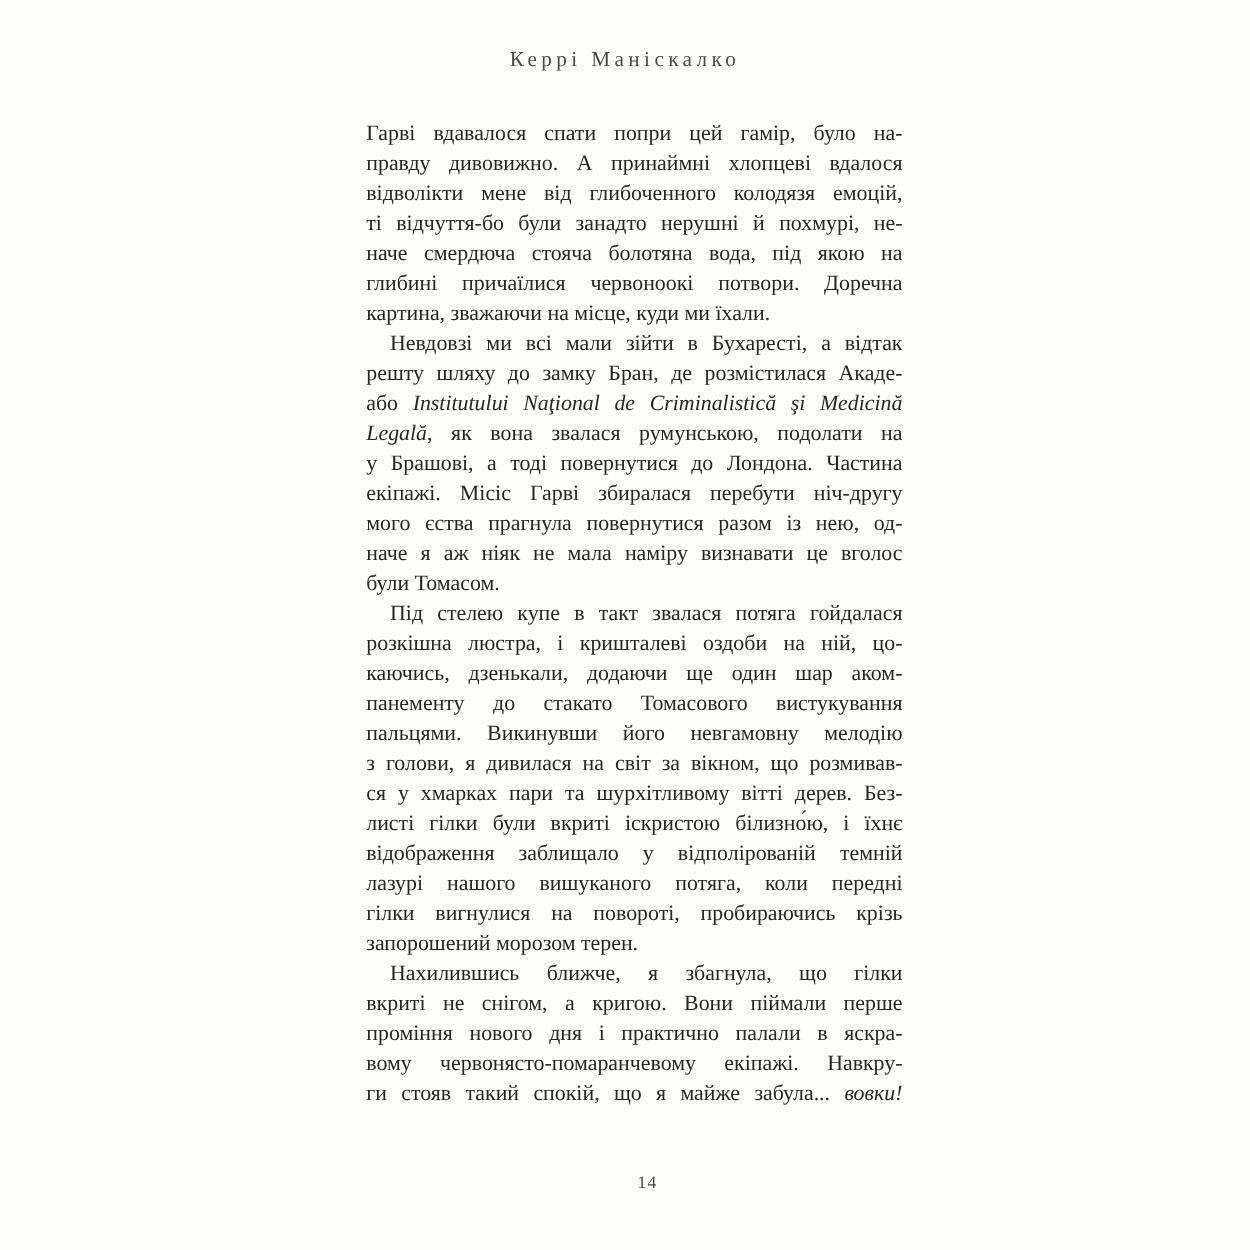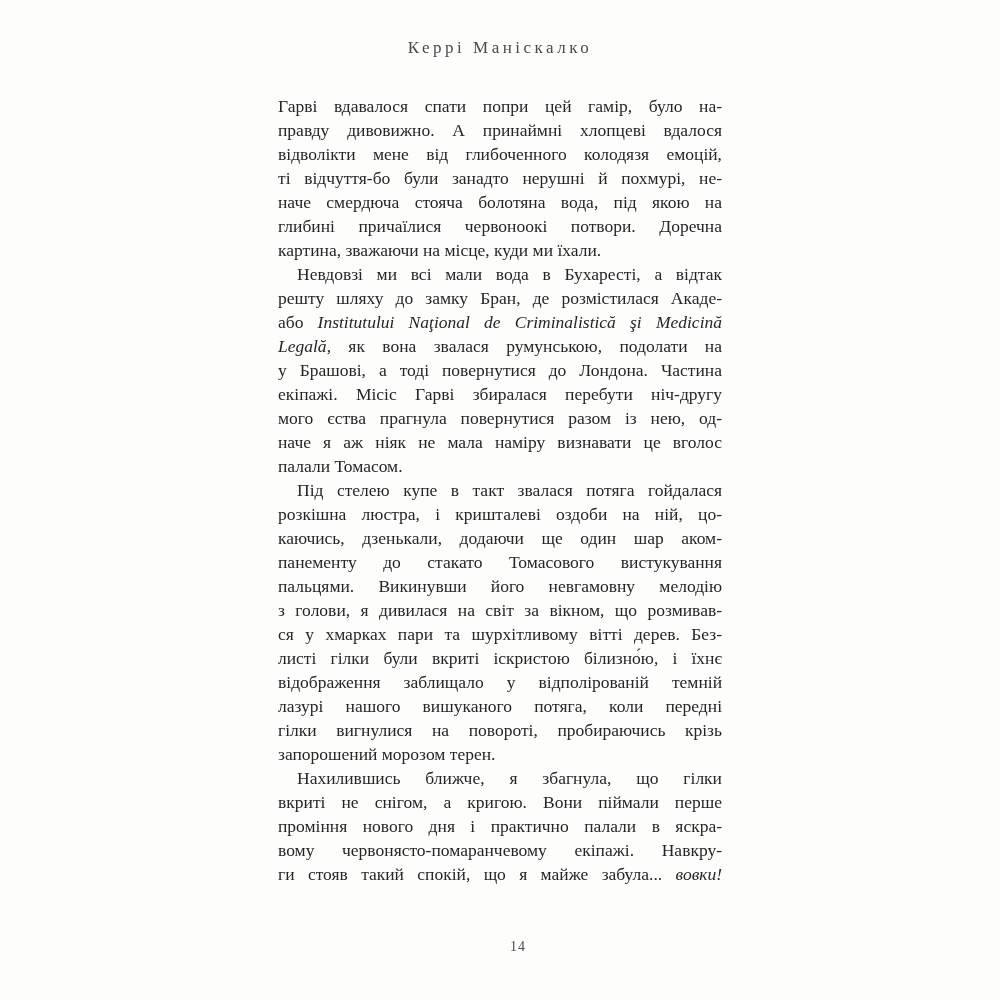--- a/index.html
+++ b/index.html
@@ -32,20 +32,21 @@
     top: 94px;
     left: 278px;
     width: 444px;
     font-size: 17.5px;
     line-height: 24px;
   }
   .paragraph { display: block; }
   .line {
     text-align: justify;
     text-align-last: justify;
+    margin-left: 15px;
     -moz-text-align-last: justify;
   }
   .line.last { text-align-last: left; -moz-text-align-last: left; }
   .line.indent { padding-left: 19px; }
   .it { font-style: italic; }
   .page-number {
     position: absolute;
     top: 939px;
     left: 0;
     width: 1000px;
@@ -65,29 +66,29 @@
       <div class="paragraph">
         <div class="line"><span>Гарві вдавалося спати попри цей гамір, було на-</span></div>
         <div class="line"><span>правду дивовижно. А принаймні хлопцеві вдалося</span></div>
         <div class="line"><span>відволікти мене від глибоченного колодязя емоцій,</span></div>
         <div class="line"><span>ті відчуття-бо були занадто нерушні й похмурі, не-</span></div>
         <div class="line"><span>наче смердюча стояча болотяна вода, під якою на</span></div>
         <div class="line"><span>глибині причаїлися червоноокі потвори. Доречна</span></div>
         <div class="line last"><span>картина, зважаючи на місце, куди ми їхали.</span></div>
       </div>
       <div class="paragraph">
-        <div class="line indent"><span>Невдовзі ми всі мали вода в Бухаресті, а відтак</span></div>
+        <div class="line indent"><span>Невдовзі ми всі мали зійти в Бухаресті, а відтак</span></div>
         <div class="line"><span>решту шляху до замку Бран, де розмістилася Акаде-</span></div>
         <div class="line"><span>або </span><span class="it">Institutului Naţional de Criminalistică şi Medicină</span></div>
         <div class="line"><span class="it">Legală</span><span>, як вона звалася румунською, подолати на</span></div>
         <div class="line"><span>у Брашові, а тоді повернутися до Лондона. Частина</span></div>
         <div class="line"><span>екіпажі. Місіс Гарві збиралася перебути ніч-другу</span></div>
         <div class="line"><span>мого єства прагнула повернутися разом із нею, од-</span></div>
         <div class="line"><span>наче я аж ніяк не мала наміру визнавати це вголос</span></div>
-        <div class="line last"><span>палали Томасом.</span></div>
+        <div class="line last"><span>були Томасом.</span></div>
       </div>
       <div class="paragraph">
         <div class="line indent"><span>Під стелею купе в такт звалася потяга гойдалася</span></div>
         <div class="line"><span>розкішна люстра, і кришталеві оздоби на ній, цо-</span></div>
         <div class="line"><span>каючись, дзенькали, додаючи ще один шар аком-</span></div>
         <div class="line"><span>панементу до стакато Томасового вистукування</span></div>
         <div class="line"><span>пальцями. Викинувши його невгамовну мелодію</span></div>
         <div class="line"><span>з голови, я дивилася на світ за вікном, що розмивав-</span></div>
         <div class="line"><span>ся у хмарках пари та шурхітливому вітті дерев. Без-</span></div>
         <div class="line"><span>листі гілки були вкриті іскристою білизно́ю, і їхнє</span></div>

